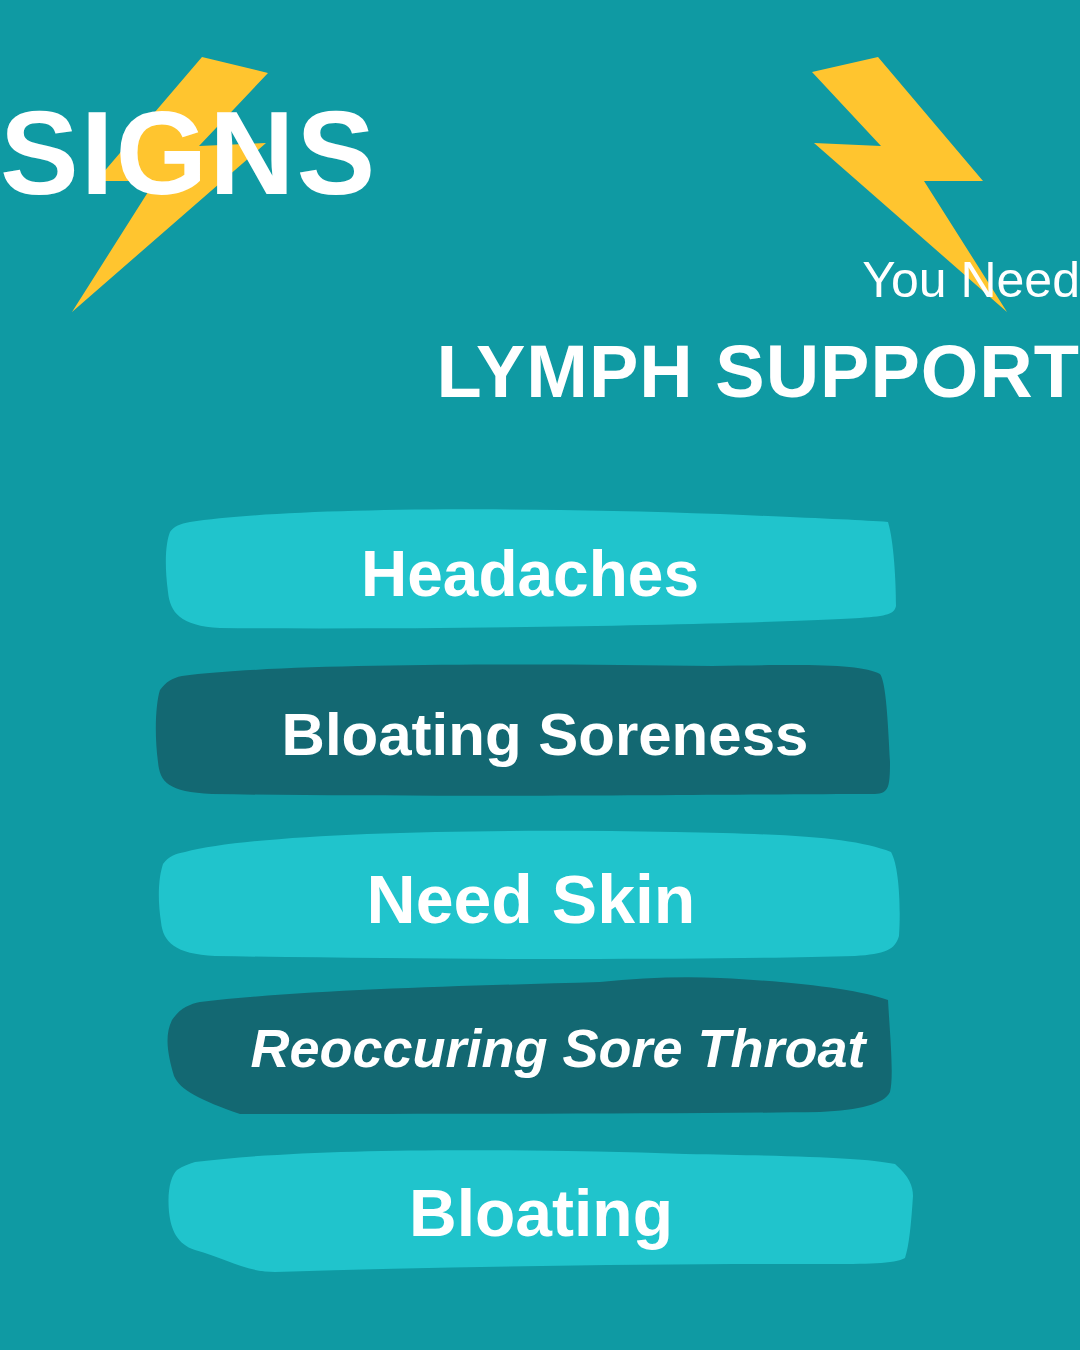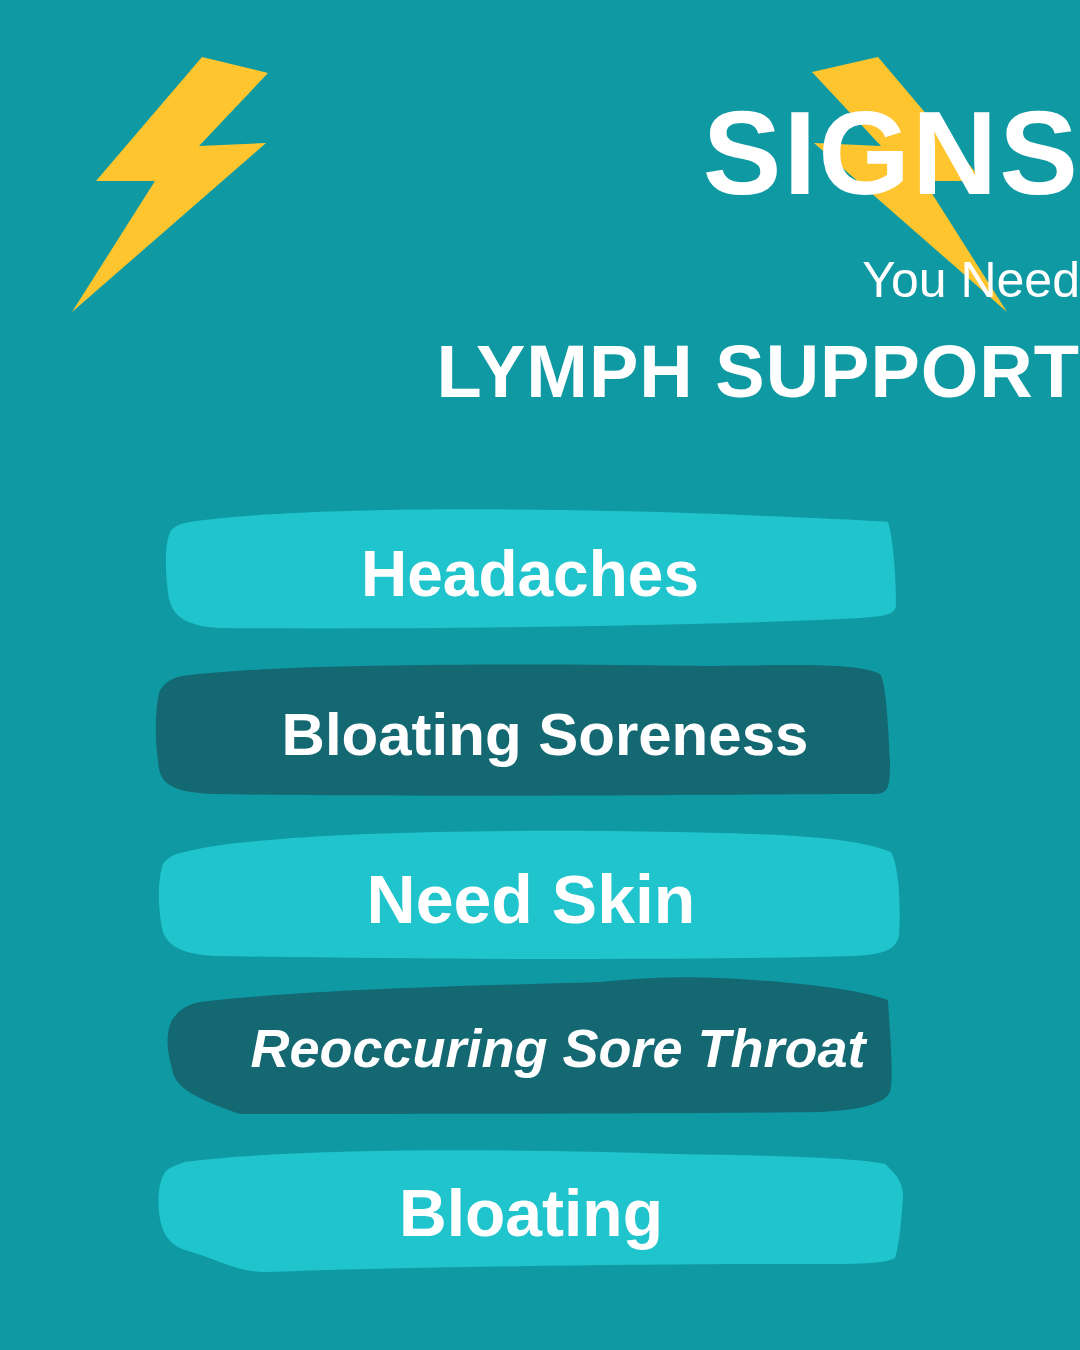--- a/index.html
+++ b/index.html
@@ -5,21 +5,21 @@
     html, body { margin: 0; padding: 0; }
     body {
       width: 1080px; height: 1350px; overflow: hidden;
       background: #0f9aa3;
       position: relative;
       font-family: "Liberation Sans", "DejaVu Sans", sans-serif;
       color: #ffffff;
     }
     .bolt { position: absolute; left: 0; top: 0; width: 1080px; height: 350px; pointer-events: none; }
     .title {
-      position: absolute; left: 0; width: 1080px; text-align: right;
+      position: absolute; left: 0; width: 1080px; text-align: left;
       top: 78px; font-size: 118px; font-weight: bold; letter-spacing: 2px; line-height: 150px;
     }
     .subtitle {
       position: absolute; left: 0; width: 1080px; text-align: right;
       top: 250px; font-size: 50px; font-weight: normal; line-height: 60px;
     }
     .headline {
       position: absolute; left: 0; width: 1080px; text-align: right;
       top: 330px; font-size: 74px; font-weight: bold; line-height: 84px; letter-spacing: 1px;
     }
@@ -64,18 +64,18 @@
   <span style="font-size:68px; padding-top:4px;">Need Skin</span>
 </div>
 
 <div class="pill" style="left:160px; top:976px; width:736px; height:140px;font-style:italic;">
   <svg viewBox="0 0 736 140" preserveAspectRatio="none">
     <path d="M40,26 C140,14 300,10 440,6 C480,2 520,0 560,2 C640,6 700,14 728,24 C730,60 734,100 730,116 C724,128 700,134 660,136 C500,138 300,138 80,138 C40,124 20,114 14,100 C8,80 4,60 12,44 C20,32 30,28 40,26 Z" fill="#136872"></path>
   </svg>
   <span style="font-size:54px; padding-top:2px; padding-left:30px;">Reoccuring Sore Throat</span>
 </div>
 
-<div class="pill" style="left:155px; top:1146px; width:752px; height:134px;">
+<div class="pill" style="left:165px; top:1146px; width:752px; height:134px;">
   <svg viewBox="0 0 752 134" preserveAspectRatio="none">
     <path d="M30,16 C140,2 340,2 520,8 C640,10 700,12 730,18 C744,30 748,40 748,50 C746,80 744,100 740,112 C730,118 700,118 660,118 C500,118 300,120 110,126 C80,126 60,112 30,104 C12,98 6,84 4,66 C2,44 6,30 12,24 C18,20 24,18 30,16 Z" fill="#20c4cc"></path>
   </svg>
   <span style="font-size:66px; padding-bottom:10px;">Bloating</span>
 </div>
 
 </body></html>

